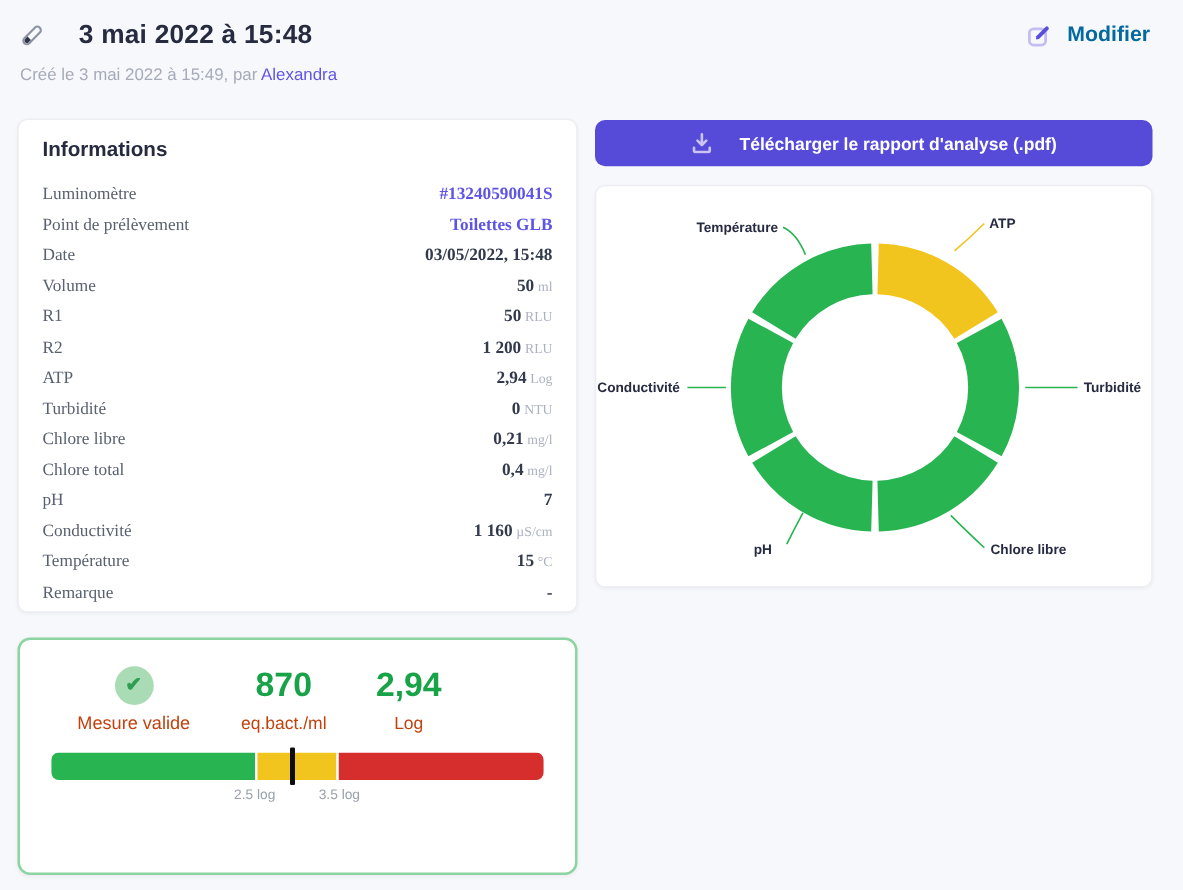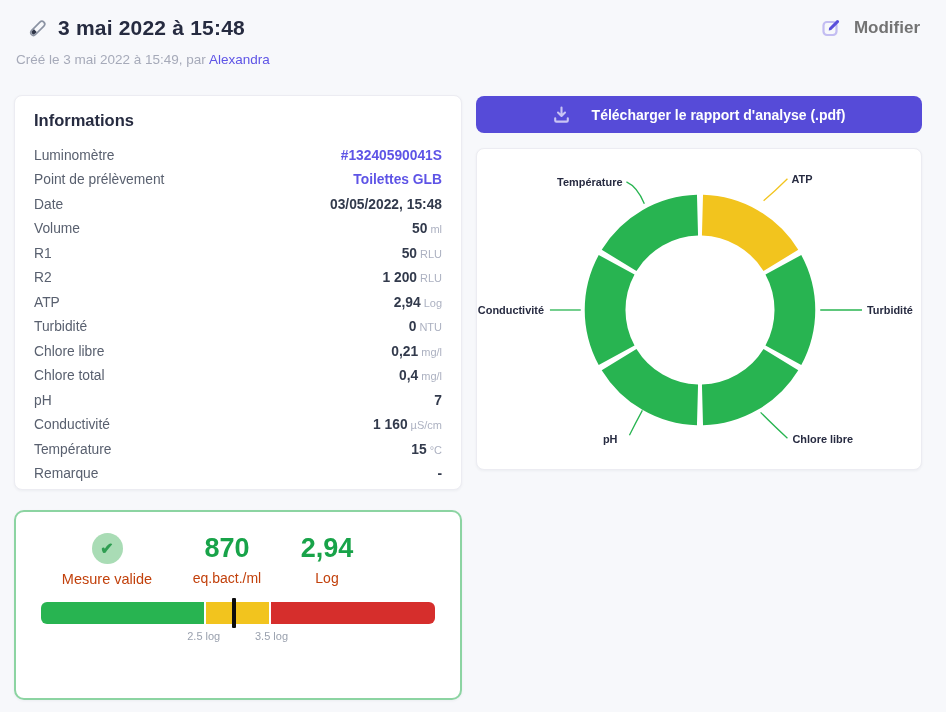--- a/index.html
+++ b/index.html
@@ -14,42 +14,43 @@
   .card {
     position: absolute;
     background: #ffffff;
     border: 1px solid #ececf2;
     border-radius: 8px;
     box-shadow: 0 1px 3px rgba(25,30,60,0.05);
   }
 
   
   .title-row {
-    position: absolute; left: 26px; top: 16px;
-    display: flex; align-items: center; gap: 9px;
+    position: absolute; left: 14px; top: 16px;
+    display: flex; align-items: center; gap: 26px;
   }
   .page-title { font-size: 21px; font-weight: 800; color: #262b40; letter-spacing: .2px; }
   .subtitle {
     position: absolute; left: 16px; top: 52px;
     font-size: 13.5px; color: #a6aab9;
   }
   .subtitle a { color: #5e54e6; text-decoration: none; }
   .modify-btn {
     position: absolute; right: 26px; top: 18px;
-    display: flex; align-items: flex-start; gap: 13px;
+    display: flex; align-items: center; gap: 13px;
     background: transparent; border: none; cursor: pointer;
-    font-family: inherit; font-size: 17px; font-weight: 700; color: #737373;
+    font-family: inherit; font-size: 17px; font-weight: 700; color: #0369a1;
   }
 
   
   .info-card { left: 14px; top: 95px; width: 448px; height: 395px; padding: 15px 19px; }
   .info-card h2 { font-size: 16.5px; font-weight: 700; color: #262b40; margin-bottom: 13px; }
   .info-row {
     display: flex; justify-content: space-between; align-items: center;
     height: 24.5px;
+    font-family: Liberation Serif, serif;
   }
   .info-row .lbl { font-size: 13.8px; color: #59606f; }
   .info-row .val { font-size: 13.8px; font-weight: 600; color: #323a4c; display: flex; align-items: baseline; }
   .info-row .val.link { color: #5e54e6; font-weight: 600; cursor: pointer; }
   .info-row .unit { font-size: 11px; font-weight: 400; color: #acb1c1; margin-left: 3px; }
 
   
   .dl-btn {
     position: absolute; left: 476px; top: 96px; width: 446px; height: 37px;
     background: #564bd8; border: none; border-radius: 8px; cursor: pointer;

